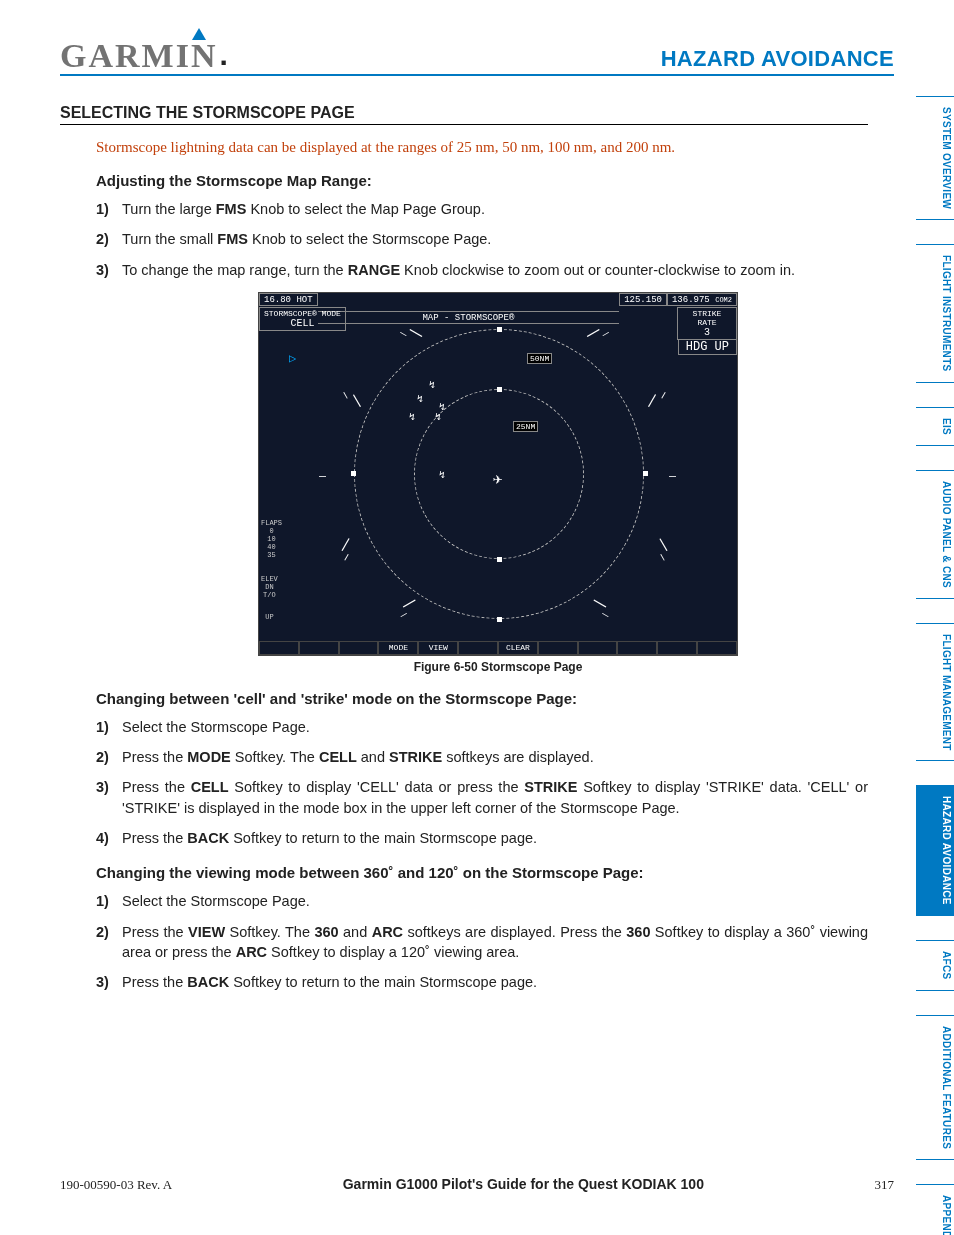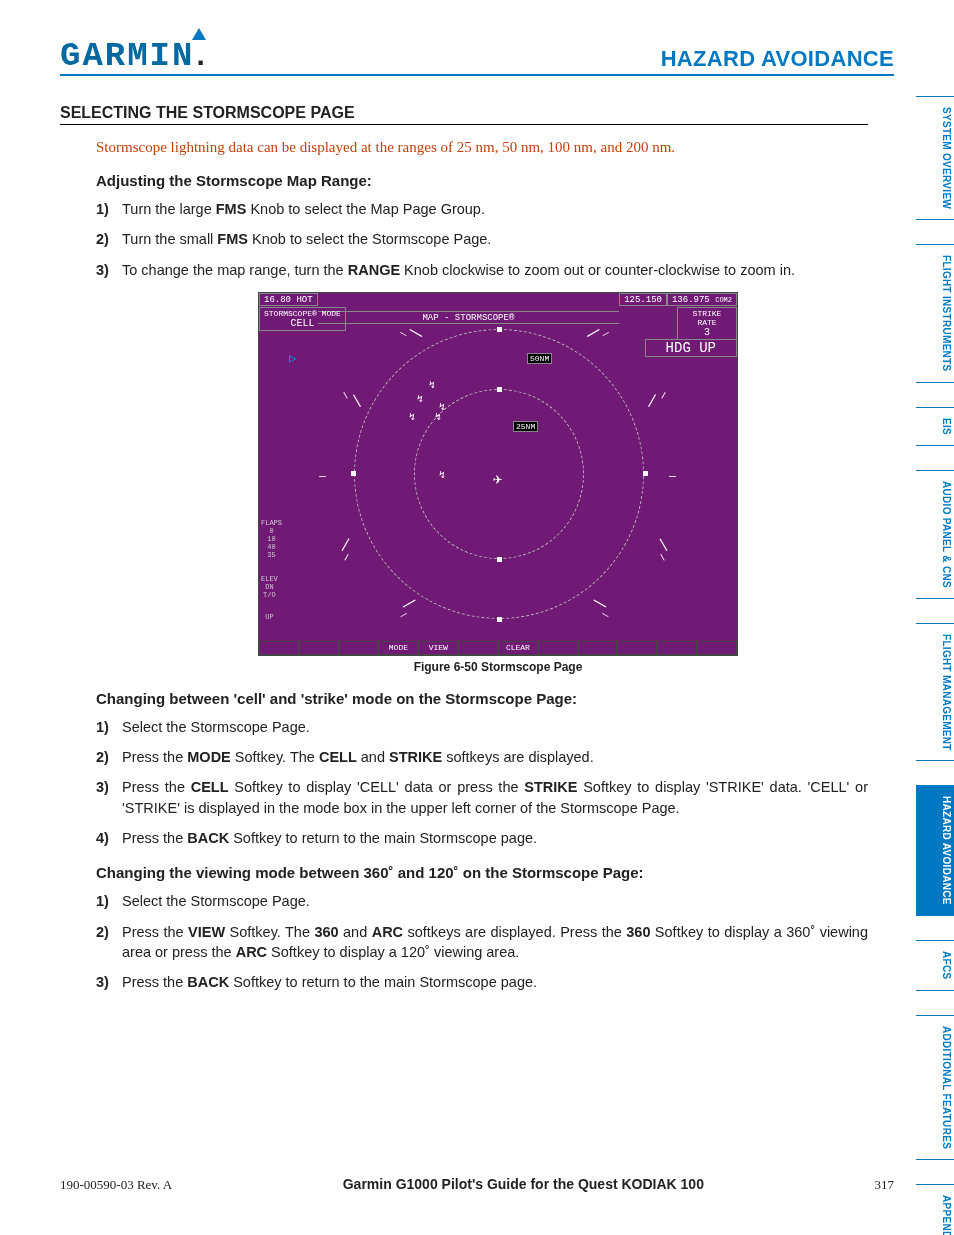--- a/index.html
+++ b/index.html
@@ -27,22 +27,22 @@
   .garmin-logo {
     display: flex;
     align-items: flex-end;
     gap: 0;
     position: relative;
   }
   .garmin-text {
     font-size: 34px;
     font-weight: 800;
     letter-spacing: 2px;
-    color: #0369a1;
-    font-family: Liberation Mono, monospace;
+    color: #737373;
+    font-family: Liberation Serif, serif;
     line-height: 0.9;
     position: relative;
   }
   .garmin-tri {
     width: 0; height: 0;
     border-left: 7px solid transparent;
     border-right: 7px solid transparent;
     border-bottom: 12px solid #0079c2;
     position: absolute;
     top: -10px;
@@ -114,39 +114,39 @@
   .figure-caption {
     font-size: 12px;
     font-weight: 700;
     text-align: center;
     margin-top: 4px;
     margin-bottom: 8px;
   }
   .scope {
     width: 480px;
     height: 364px;
-    background: #701a75;
+    background: #0f172a;
     margin: 0 auto;
     position: relative;
     color: #fff;
     font-family: "Courier New", monospace;
     font-size: 10px;
     border: 1px solid #444;
   }
   .scope .topbar {
     display: flex;
     height: 14px;
     align-items: center;
     font-size: 9px;
   }
   .scope .topbar .seg { border: 1px solid #888; padding: 0 4px; height: 13px; line-height: 12px; }
   .scope .topbar .spacer { flex: 1; text-align: center; border-top:1px solid #888; border-bottom:1px solid #888; height:13px; line-height:12px;margin-top:36px;}
   .scope .leftbox { position:absolute; top:14px; left:0; border:1px solid #888; padding:1px 4px; font-size:8px; text-align:center; }
   .scope .rightbox { position:absolute; top:14px; right:0; border:1px solid #888; padding:1px 4px; font-size:8px; text-align:center; width:60px;}
-  .scope .hdgup { position:absolute; top:46px; right:0; border:1px solid #888; padding:0 20px; font-size:14px; }
+  .scope .hdgup { position:absolute; top:46px; right:0; border:1px solid #888; padding:0 7px; font-size:12px; }
   .scope .rangebadge { position:absolute; border:1px solid #888; background:#000; padding:0 2px; font-size:8px; }
   .scope .gauge { position:absolute; left:2px; font-size:7px; color:#ccc; }
   .scope .bottombar { position:absolute; bottom:0; left:0; right:0; height:14px; display:flex; }
   .scope .bottombar .sk { flex:1; border:1px solid #444; text-align:center; font-size:8px; line-height:12px; }
   .scope .circle-outer { position:absolute; width:290px; height:290px; border:1px dashed #bbb; border-radius:50%; top:36px; left:95px; }
   .scope .circle-inner { position:absolute; width:170px; height:170px; border:1px dashed #bbb; border-radius:50%; top:96px; left:155px; }
   .scope .plane { position:absolute; top:176px; left:234px; font-size:16px; color:#fff; }
   .scope .bolt { position:absolute; color:#fff; font-size:10px; }
   .scope .tick { position:absolute; color:#fff; font-size:14px; }
   .scope .boxsq { position:absolute; width:5px; height:5px; background:#fff; }

